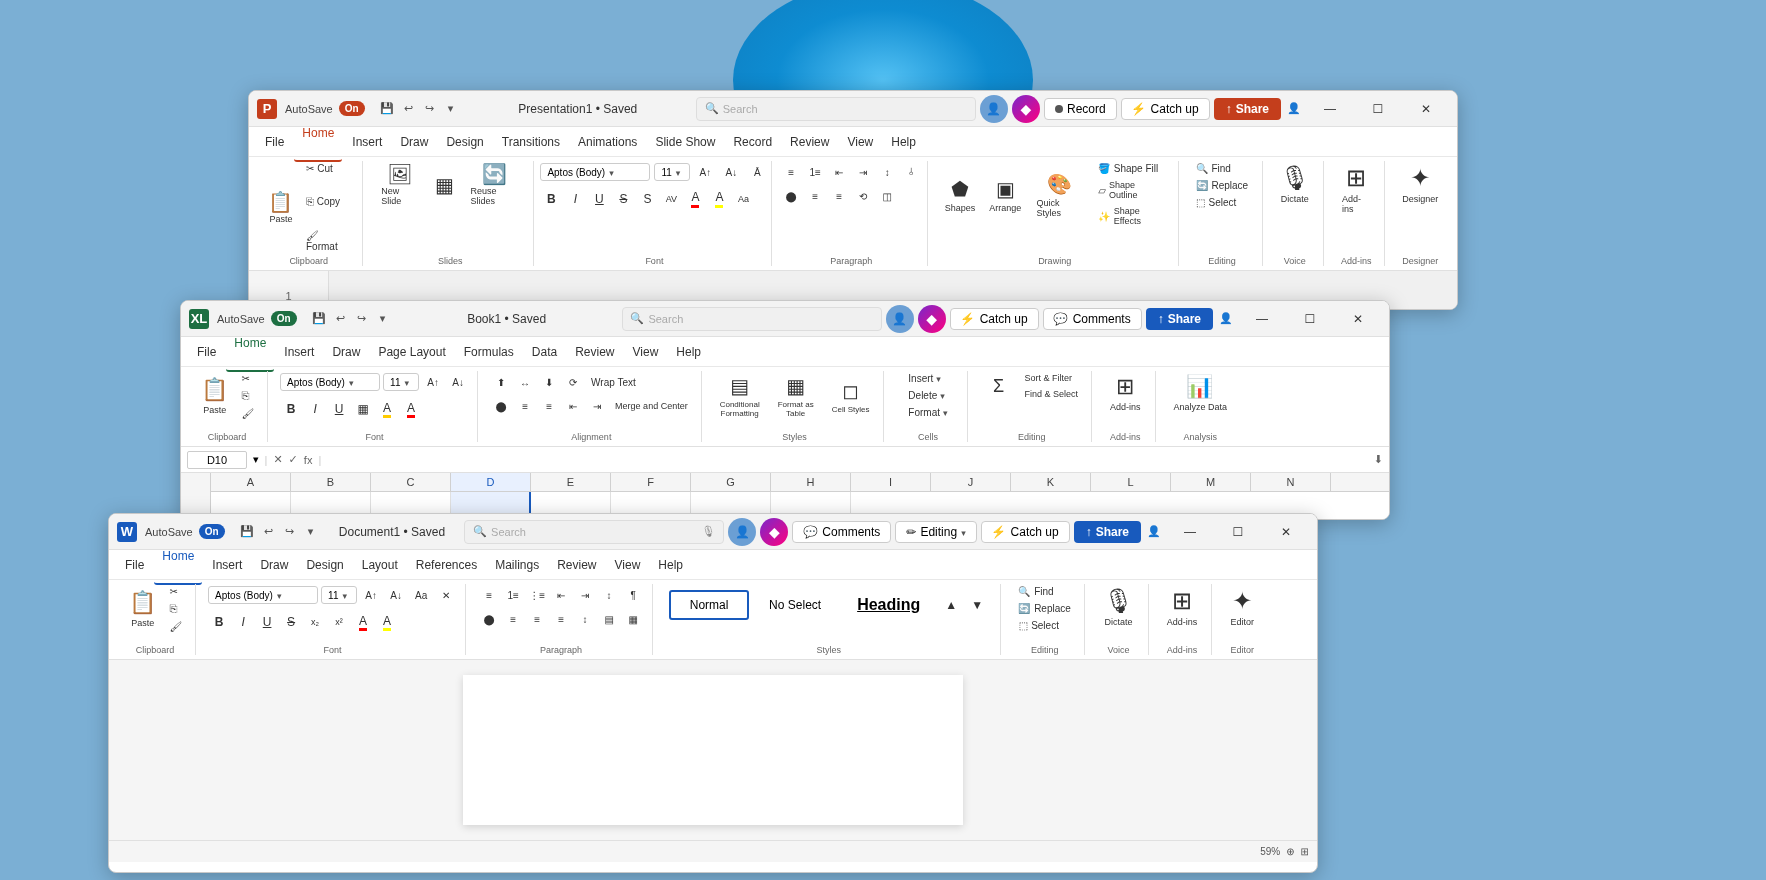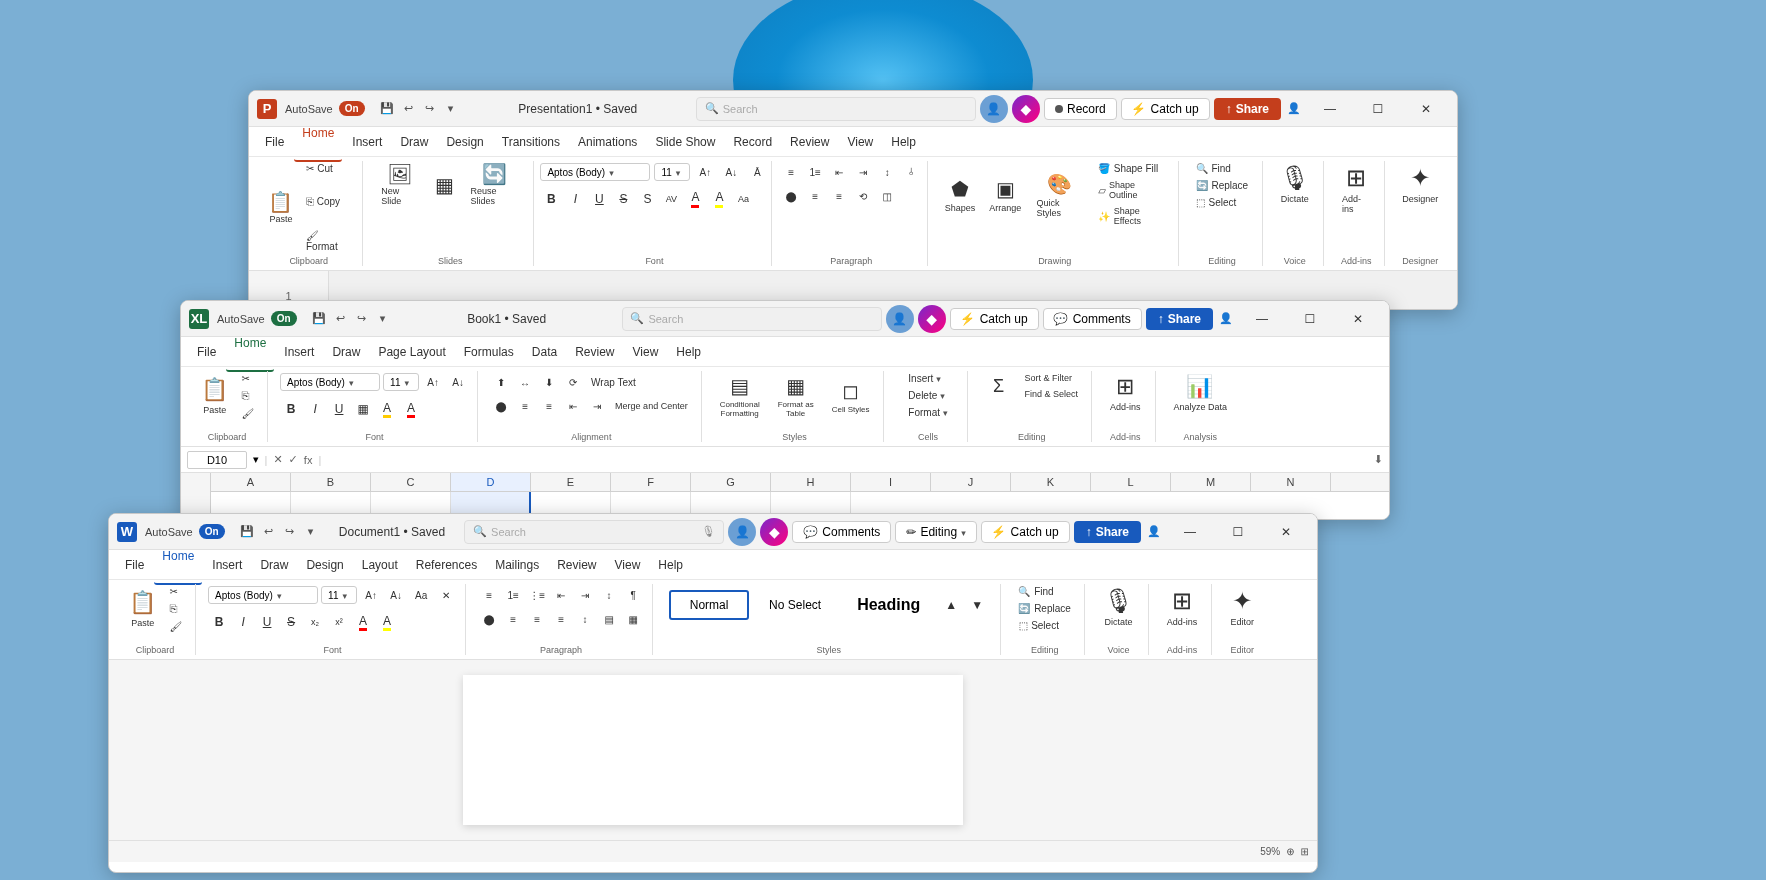--- a/index.html
+++ b/index.html
@@ -353,21 +353,21 @@
       border-radius: 3px;
       font-size: 12px;
       cursor: pointer;
       min-width: 80px;
       text-align: center;
     }
     .style-item.selected {
       border: 2px solid #185abd;
       background: #fff;
     }
-    .style-item.heading { font-weight: bold; font-size: 16px; }
+    .style-item.heading { font-weight: bold; font-size: 16px; text-decoration: underline; }
 
     
     .btn-record {
       display: flex;
       align-items: center;
       gap: 4px;
       border: 1px solid #ccc;
       border-radius: 4px;
       padding: 3px 10px;
       font-size: 12px;

